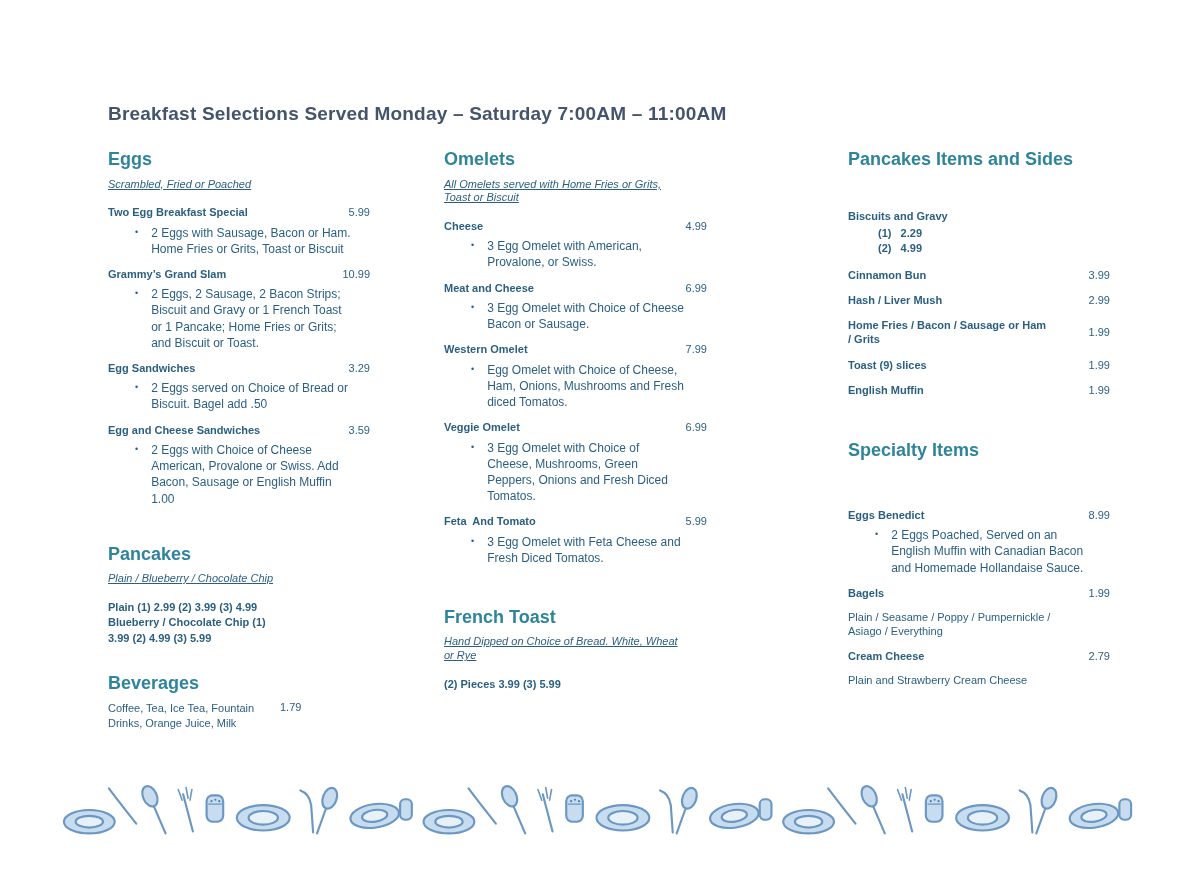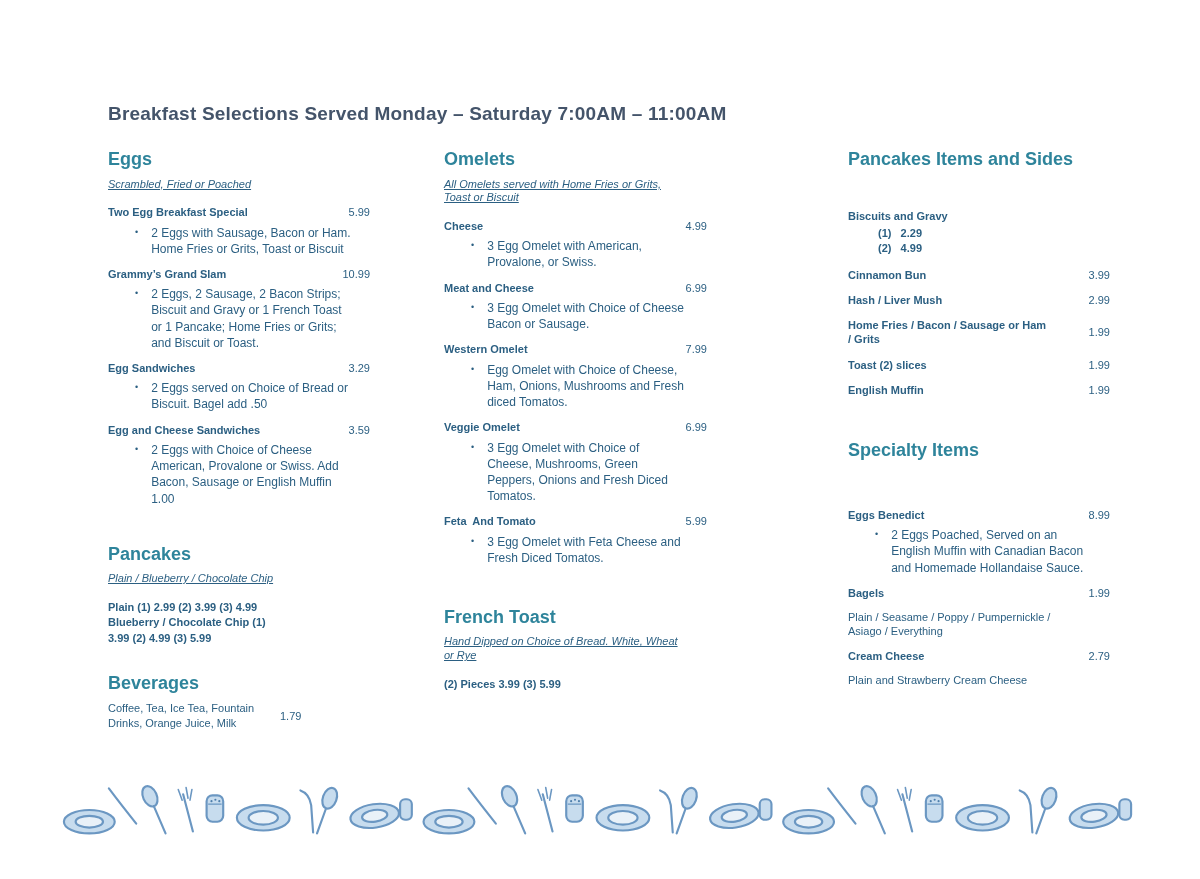--- a/index.html
+++ b/index.html
@@ -86,21 +86,21 @@
     max-width: 238px;
     margin: 0 0 10px 0;
   }
   .sect-pancakes { margin-top: 36px; }
   .sect-beverages { margin-top: 26px; }
   .sect-french-toast { margin-top: 40px; }
   .sect-specialty { margin-top: 42px; }
   .sect-sides .section-heading { margin-bottom: 38px; }
   .sect-specialty .section-heading { margin-bottom: 46px; }
   .sect-beverages .section-heading { margin-bottom: 6px; }
-  .bev-row { display: flex; align-items: center; }
+  .bev-row { display: flex; }
   .bev-desc { width: 172px; line-height: 1.4; }
   .bev-price { }
   .ft-pricing { margin-top: 6px; }
   .sides-item { margin-bottom: 11px; }
   .doodle-border {
     position: absolute;
     left: 60px;
     top: 772px;
   }
 </style>
@@ -281,21 +281,21 @@
 
       <div class="menu-item sides-item">
         <div class="item-row">
           <span class="item-name">Home Fries / Bacon / Sausage or Ham / Grits</span>
           <span class="item-price">1.99</span>
         </div>
       </div>
 
       <div class="menu-item sides-item">
         <div class="item-row">
-          <span class="item-name">Toast (2) slices</span>
+          <span class="item-name">Toast (9) slices</span>
           <span class="item-price">1.99</span>
         </div>
       </div>
 
       <div class="menu-item sides-item">
         <div class="item-row">
           <span class="item-name">English Muffin</span>
           <span class="item-price">1.99</span>
         </div>
       </div>

